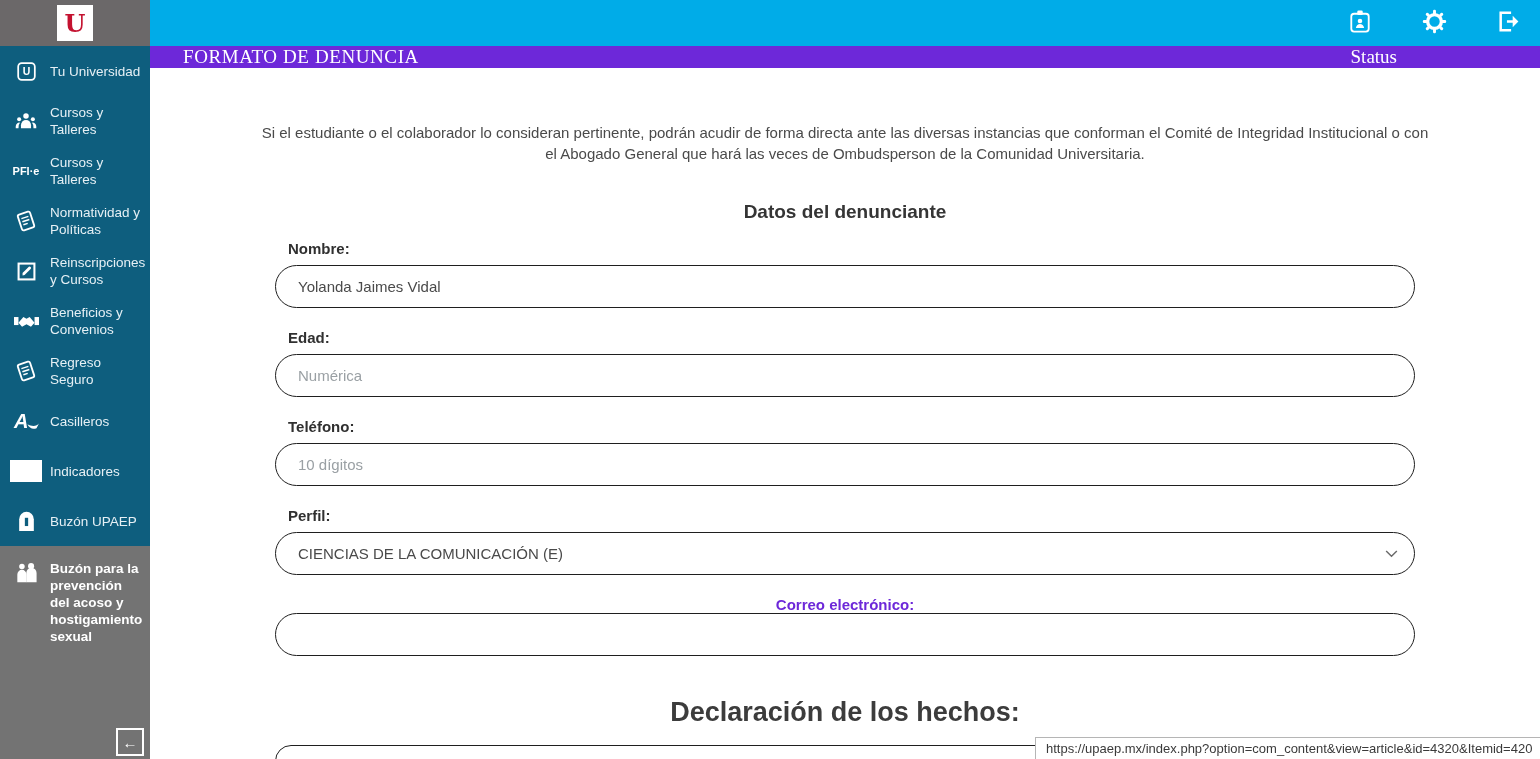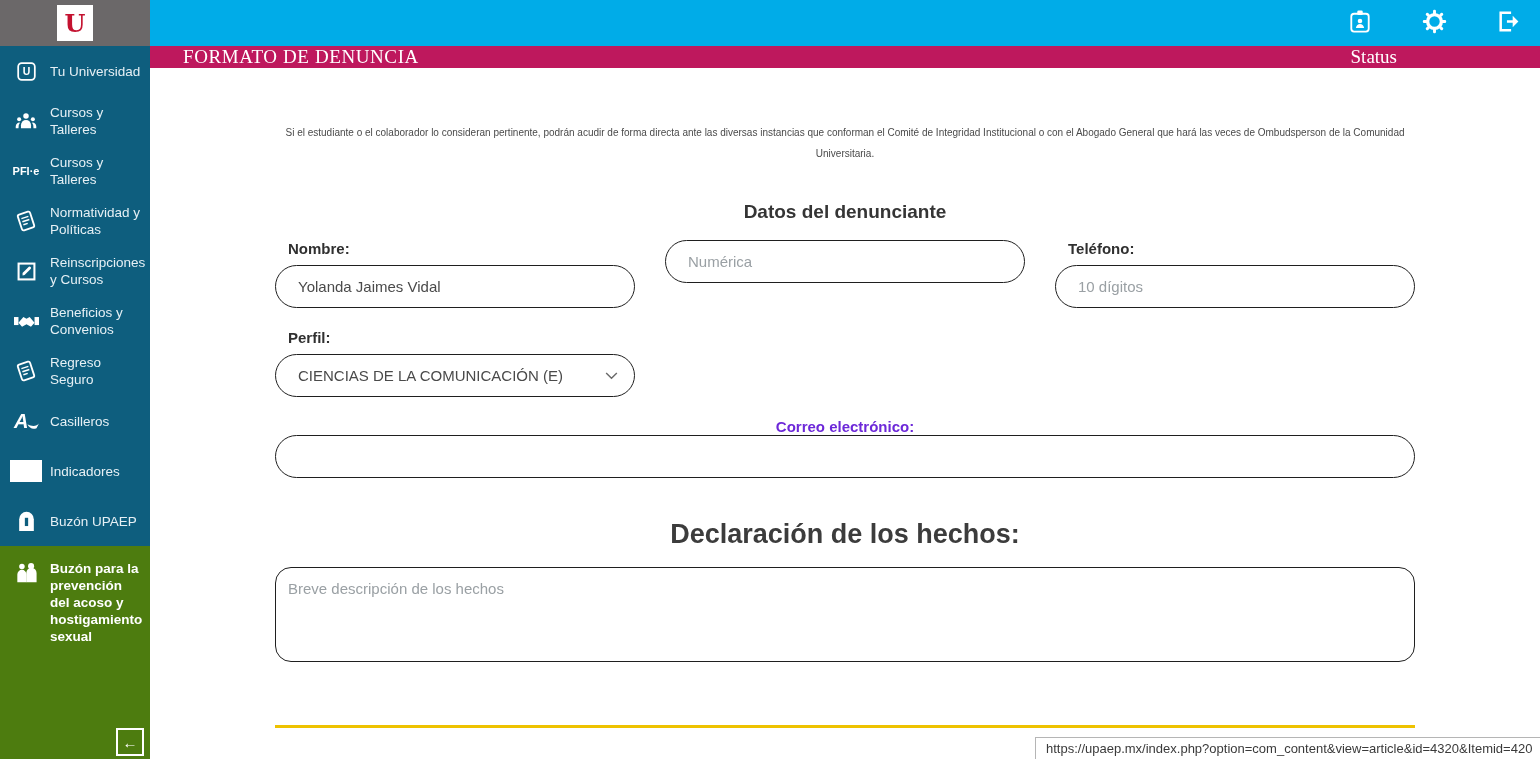--- a/index.html
+++ b/index.html
@@ -10,34 +10,34 @@
   
   .sidebar{position:absolute;left:0;top:0;width:150px;height:759px;background:#0E5E7E;display:flex;flex-direction:column;}
   .logo-band{height:46px;min-height:46px;background:#6B6869;display:flex;align-items:center;justify-content:center;}
   .logo-box{width:36px;height:36px;background:#fff;display:flex;align-items:center;justify-content:center;}
   .logo-letter{color:#C41230;font-size:24px;font-weight:bold;font-family:"DejaVu Serif", serif;}
   .nav{flex:1;display:flex;flex-direction:column;}
   .nav-item{display:flex;align-items:center;min-height:50px;box-sizing:border-box;padding:6px 8px 6px 8px;color:#E6F0F5;font-size:13.5px;line-height:17px;cursor:pointer;}
   .nav-icon{width:36px;min-width:36px;display:flex;justify-content:center;align-items:center;margin-right:6px;}
   .nav-label{flex:1;}
   .pfie{font-weight:bold;font-size:11px;color:#fff;letter-spacing:0;}
-  .nav-item.active{background:#4d7c0f;flex:1;align-items:flex-start;padding-top:14px;position:relative;font-weight:bold;color:#fff;}
+  .nav-item.active{background:#737373;flex:1;align-items:flex-start;padding-top:14px;position:relative;font-weight:bold;color:#fff;}
   .nav-item.active .nav-icon{margin-top:2px;}
   .collapse-btn{position:absolute;right:6px;bottom:3px;width:24px;height:24px;border:2px solid #fff;display:flex;align-items:center;justify-content:center;color:#fff;font-size:15px;cursor:pointer;background:transparent;}
   
   .topbar{position:absolute;left:150px;top:0;width:1390px;height:46px;background:#00ACE8;display:flex;justify-content:flex-end;align-items:center;box-sizing:border-box;padding-right:10px;}
   .topbar-btn{width:44px;height:44px;display:flex;align-items:center;justify-content:center;cursor:pointer;margin-left:30px;}
-  .page-header{position:absolute;left:150px;top:46px;width:1390px;height:22px;background:#be185d;color:#fff;font-family:"Liberation Serif", serif;display:flex;align-items:center;justify-content:space-between;box-sizing:border-box;padding:0 143px 0 33px;font-size:19px;}
+  .page-header{position:absolute;left:150px;top:46px;width:1390px;height:22px;background:#6d28d9;color:#fff;font-family:"Liberation Serif", serif;display:flex;align-items:center;justify-content:space-between;box-sizing:border-box;padding:0 143px 0 33px;font-size:19px;}
   .page-title{letter-spacing:0.6px;}
   
   .content{position:absolute;left:150px;top:84px;width:1390px;height:675px;background:#fff;box-sizing:border-box;}
-  .intro{margin:38px auto 0;max-width:1180px;text-align:center;font-size:10px;color:#4a4a4a;line-height:21px;}
+  .intro{margin:38px auto 0;max-width:1180px;text-align:center;font-size:15px;color:#4a4a4a;line-height:21px;}
   .form-wrap{width:1140px;margin:0 auto;}
   .section-title{text-align:center;font-size:19px;font-weight:bold;color:#353535;margin:37px 0 17px;}
-  .grid{display:grid;grid-template-columns:1fr 1fr 1fr;column-gap:30px;row-gap:21px;}
+  .grid{display:grid;grid-template-columns:1fr;column-gap:30px;row-gap:21px;}
   .field label{display:block;font-weight:bold;font-size:15px;color:#303030;margin:0 0 8px 13px;}
   .field input,.field select,.selectwrap select{width:100%;height:43px;border:1.6px solid #1f1f1f;border-radius:22px;padding:0 22px;font-size:15px;color:#4a4a4a;box-sizing:border-box;background:#fff;outline:none;font-family:Liberation Sans, sans-serif;}
   input::placeholder,textarea::placeholder{color:#9aa0a4;opacity:1;}
   .selectwrap{position:relative;}
   .selectwrap select{appearance:none;-webkit-appearance:none;padding-right:44px;}
   .selectwrap .chev{position:absolute;right:17px;top:50%;transform:translateY(-50%);pointer-events:none;display:flex;}
   .full-field{margin-top:21px;}
   .full-field label{display:block;text-align:center;font-weight:bold;font-size:15px;color:#6d28d9;}
   .declaracion-title{text-align:center;font-size:27px;font-weight:bold;color:#3c3c3c;margin:41px 0 17px;}
   .declaracion-textarea{width:100%;height:95px;border:1.6px solid #1f1f1f;border-radius:16px;padding:12px 12px;font-size:15px;color:#4a4a4a;resize:none;box-sizing:border-box;outline:none;font-family:"Liberation Sans", sans-serif;display:block;}
@@ -227,20 +227,21 @@
 
   <div class="form-wrap">
     <div class="section-title">Datos del denunciante</div>
 
     <div class="grid">
       <div class="field">
         <label>Nombre:</label>
         <input type="text" value="Yolanda Jaimes Vidal" style="">
       </div>
       <div class="field">
+        <label>Edad:</label>
         <input type="text" placeholder="Numérica" style="">
       </div>
       <div class="field">
         <label>Teléfono:</label>
         <input type="text" placeholder="10 dígitos" style="">
       </div>
       <div class="field">
         <label>Perfil:</label>
         <div class="selectwrap">
           <select>

